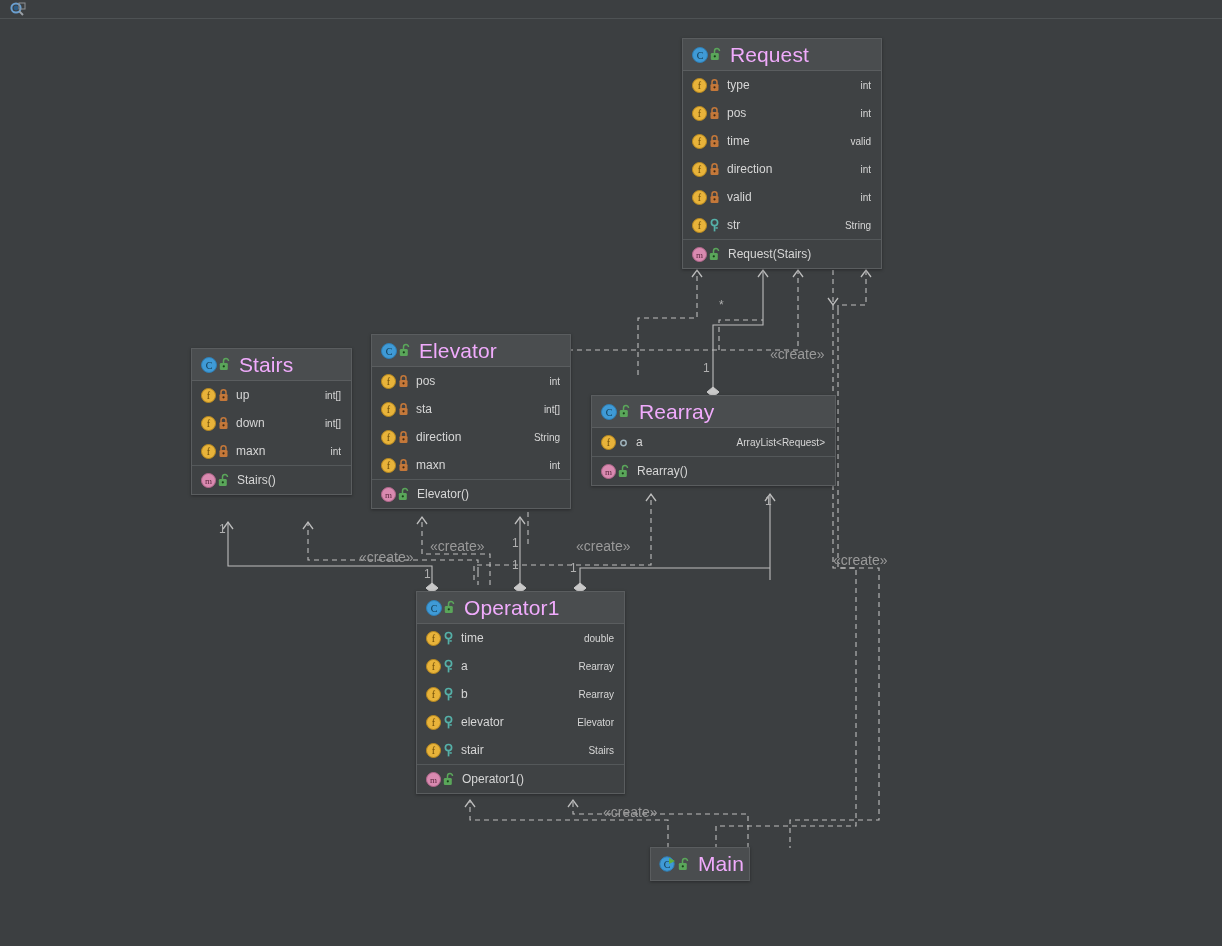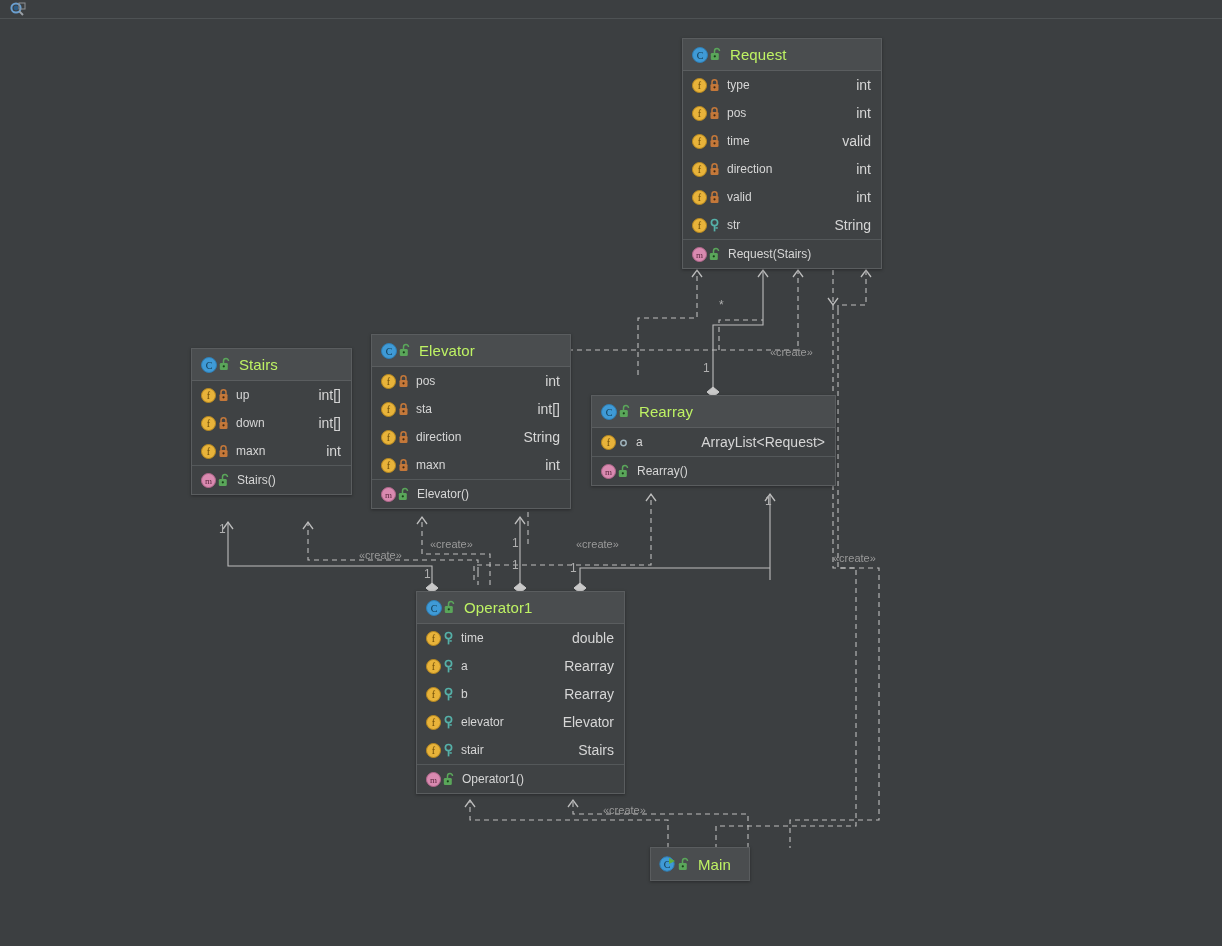--- a/index.html
+++ b/index.html
@@ -37,39 +37,39 @@
     box-shadow: 0 1px 3px rgba(0,0,0,.35);
   }
   .node-header {
     display: flex; align-items: center;
     height: 32px; padding: 0 10px 0 8px;
     background: #4a4d4f;
     border-bottom: 1px solid #5a5d5f;
     white-space: nowrap;
   }
   .node-header .title {
-    color: #bef264; font-size: 15px; margin-left: 7px; letter-spacing: .1px;
+    color: #f0abfc; font-size: 21px; margin-left: 7px; letter-spacing: .1px;
   }
   .members { padding: 0; }
   .member {
     display: flex; align-items: center;
     height: 28px; padding: 0 10px 0 8px;
     white-space: nowrap;
   }
   .member .mname { color: #d6d6d6; font-size: 12px; margin-left: 6px; }
-  .member .mtype { color: #d6d6d6; font-size: 14px; margin-left: auto; padding-left: 14px; }
+  .member .mtype { color: #d6d6d6; font-size: 10px; margin-left: auto; padding-left: 14px; }
   .section-sep { height: 1px; background: #54585a; }
 
   
   .ic { flex: 0 0 auto; display: inline-block; position: relative; }
   .ic svg { display: block; }
 
   
   .lbl {
-    position: absolute; color: #9a9a9a; font-size: 11px;
+    position: absolute; color: #9a9a9a; font-size: 14px;
     font-family: "Liberation Sans", sans-serif; white-space: nowrap;
     pointer-events: none;
   }
   .lbl.mult { color: #b0b0b0; font-size: 12px; }
 </style>
 </head>
 <body>
 
 <div id="app">
 

